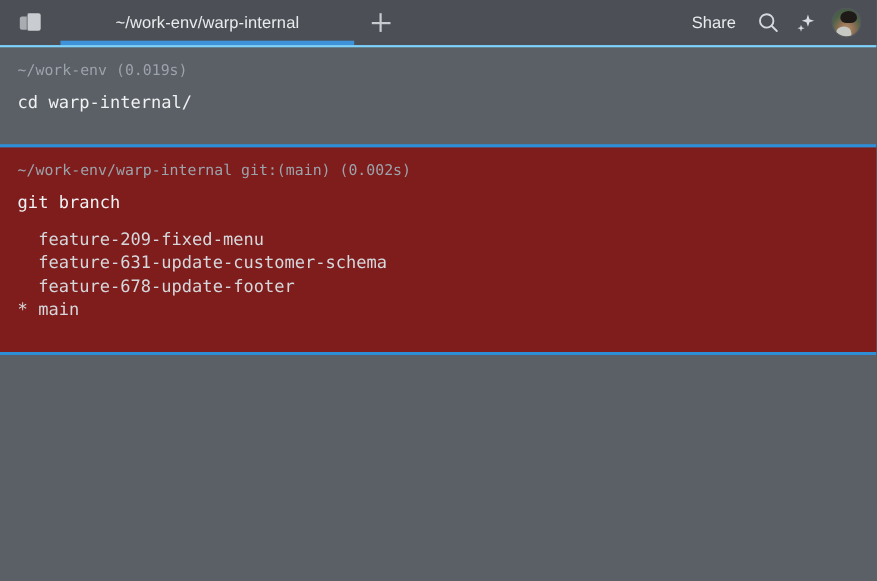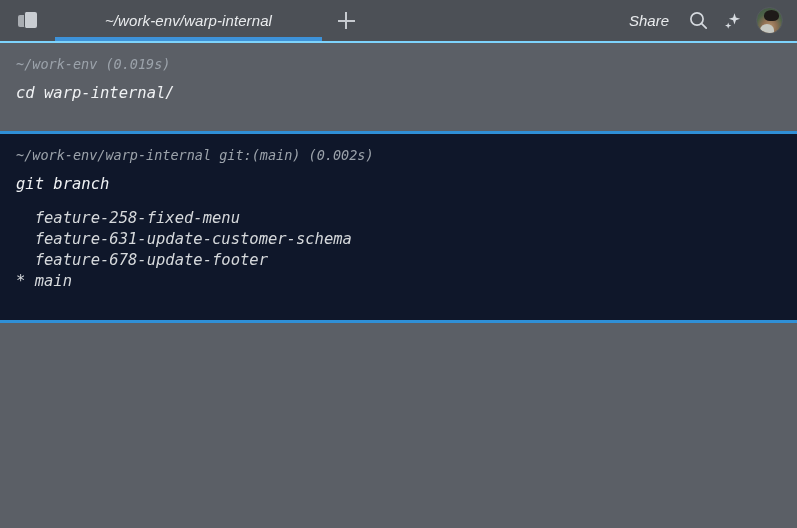--- a/index.html
+++ b/index.html
@@ -2,21 +2,21 @@
 <html><head>
 <meta charset="utf-8">
 <style>
   * { box-sizing: border-box; margin: 0; padding: 0; }
   html, body {
     width: 797px; height: 528px;
     overflow: hidden;
     background: #5b5f66;
     font-family: "DejaVu Sans Mono", monospace;
   }
-  #app { position: relative; width: 797px; height: 528px; overflow: hidden; font-style: italic; }
+  #app { position: relative; width: 797px; height: 528px; overflow: hidden; }
 
   
   .titlebar {
     position: relative;
     height: 41px;
     background: #4c5056;
     display: flex;
     align-items: center;
     width: 100%;
   }
@@ -106,21 +106,21 @@
     position: relative;
     width: 100%;
     height: 487px;
     background: #5b5f66;
     overflow: hidden;
   }
   .block { position: relative; width: 100%; padding: 0 16px; }
   .block.plain   { background: #5b5f66; }
   .block.divider { border-top: 2px solid #7dd3fc; }
   .block.selected {
-    background: #0f172a;
+    background: #7f1d1d;
     border-top: 3px solid #2f8fd6;
     border-bottom: 3px solid #2f8fd6;
   }
 
   .line {
     font-family: "DejaVu Sans Mono", monospace;
     font-size: 15.5px;
     line-height: 21px;
     white-space: pre;
     letter-spacing: 0px;
@@ -198,21 +198,21 @@
       <div class="line cmd">cd warp-internal/</div>
       <div class="spacer-m"></div>
     </div>
 
     <div class="block selected" style="padding-top:11px;padding-bottom:15px;">
       <div class="line prompt">~/work-env/warp-internal git:(main) (0.002s)</div>
       <div class="spacer-s"></div>
       <div class="line cmd">git branch</div>
       <div class="spacer-m"></div>
       <div>
-        <div class="line outline">  feature-258-fixed-menu</div>
+        <div class="line outline">  feature-209-fixed-menu</div>
         <div class="line outline">  feature-631-update-customer-schema</div>
         <div class="line outline">  feature-678-update-footer</div>
         <div class="line outline">* main</div>
       </div>
       <div class="spacer-m"></div>
     </div>
 
     <div class="block plain" style="padding-top:12px;">
       <div class="spacer-s"></div>
 

